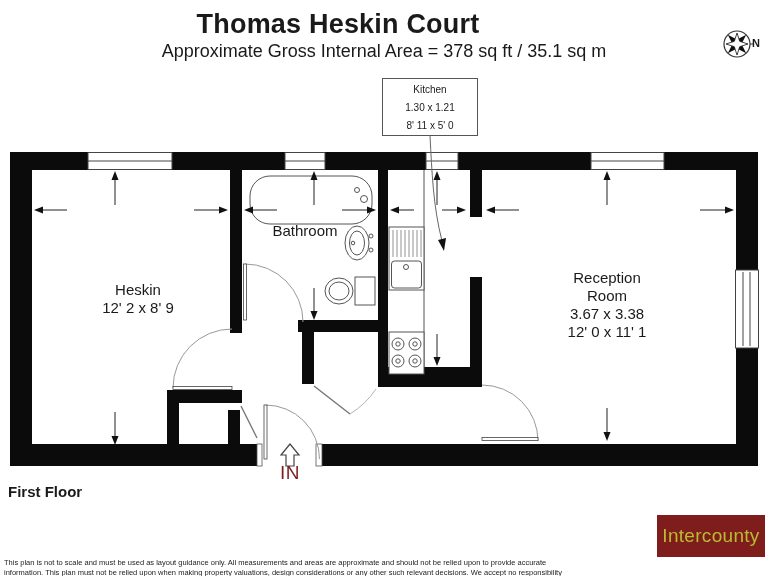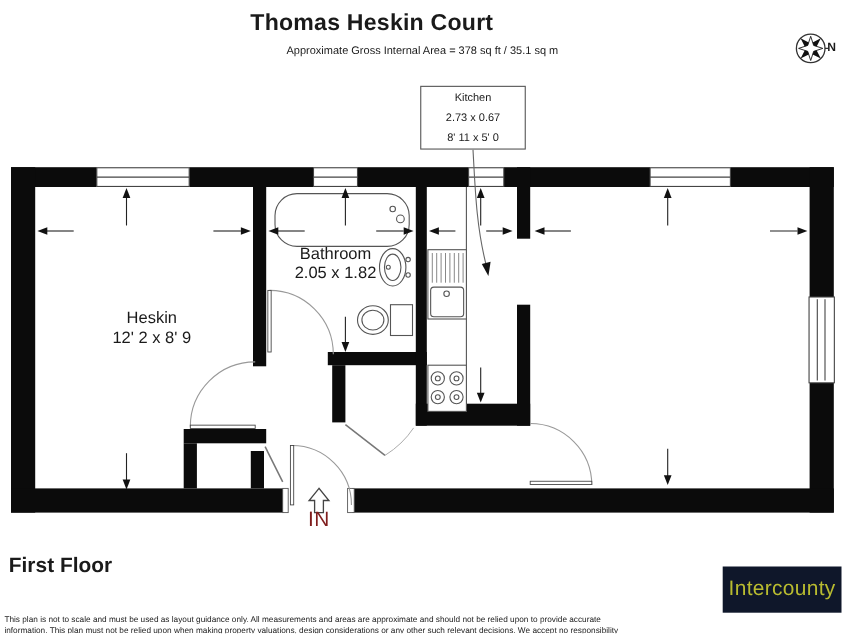--- a/index.html
+++ b/index.html
@@ -1,34 +1,34 @@
 <!DOCTYPE html>
 <html><head>
 <meta charset="utf-8">
 <style>
   html,body { margin:0; padding:0; background:#fff; }
   .page { position:relative; width:768px; height:576px; background:#ffffff;
           font-family:"Liberation Sans","DejaVu Sans",sans-serif; color:#1a1a1a; overflow:hidden; }
   .abs { position:absolute; }
   .plan-svg { position:absolute; left:0; top:0; }
   .title { top:9px; left:0; width:676px; text-align:center;
-           font-size:21px; font-weight:bold; letter-spacing:.2px; }
-  .subtitle { top:41px; left:0; width:768px; text-align:center; font-size:10px; }
+           font-size:27px; font-weight:bold; letter-spacing:.2px; }
+  .subtitle { top:41px; left:0; width:768px; text-align:center; font-size:18px; }
   .room-label { text-align:center; font-size:15px; line-height:18px; }
   .kitchen-box { left:382px; top:78px; width:96px; height:58px; border:1px solid #555;
                  background:#fff; text-align:center; font-size:10px; line-height:18px;
                  padding-top:2px; box-sizing:border-box; }
   .bedroom-label   { left:66px;  top:281px; width:144px; }
   .bathroom-label  { left:248px; top:222px; width:114px;text-align:center; }
   .reception-label { left:561px; top:269px; width:92px; }
   .in-label { left:268px; top:462px; width:44px; text-align:center; font-size:19px;
               letter-spacing:.5px; color:#7f1d1d; }
-  .first-floor { left:8px; top:483px; font-size:19px; font-weight:bold;margin-top:21px; }
+  .first-floor { left:8px; top:483px; font-size:15px; font-weight:bold; }
   .disclaimer { left:4px; top:514px; width:560px; font-size:7.5px; line-height:9.6px; color:#222;margin-top:44px; }
-  .logo { left:657px; top:515px; width:108px; height:42px; background:#0f172a;
+  .logo { left:657px; top:515px; width:108px; height:42px; background:#7f1d1d;
           color:#b9bc30; display:flex; align-items:center; justify-content:center;
           font-size:19px; letter-spacing:.3px; }
   .north-n { left:752px; top:37px; font-size:11px; font-weight:600; }
 </style>
 </head>
 <body>
 
 <div class="page">
 
   <svg class="plan-svg" width="768" height="576" viewBox="0 0 768 576">
@@ -212,34 +212,38 @@
       <path d="M 0 -13 L 3.2 -3.2 L 13 0 L 3.2 3.2 L 0 13 L -3.2 3.2 L -13 0 L -3.2 -3.2 Z" fill="#111" transform="rotate(45)"></path>
       <path d="M 0 -11 L 2.7 -2.7 L 11 0 L 2.7 2.7 L 0 11 L -2.7 2.7 L -11 0 L -2.7 -2.7 Z" fill="#fff" stroke="#111" stroke-width="0.8"></path>
     </g>
   </svg>
 
   <div class="abs title">Thomas Heskin Court</div>
   <div class="abs subtitle">Approximate Gross Internal Area = 378 sq ft / 35.1 sq m</div>
 
   <div class="abs kitchen-box">
     <div>Kitchen</div>
-    <div>2.73 x 0.67</div>
+    <div>1.30 x 1.21</div>
     <div>8' 11 x 5' 0</div>
   </div>
 
   <div class="abs room-label bedroom-label">
     <div>Heskin</div>
     <div>12' 2 x 8' 9</div>
   </div>
 
   <div class="abs room-label bathroom-label">
     <div>Bathroom</div>
-    <div>2.05 x 1.82</div>
-  </div>
-
+  </div>
+
+  <div class="abs room-label reception-label">
+    <div>Reception Room</div>
+    <div>3.67 x 3.38</div>
+    <div>12' 0 x 11' 1</div>
+  </div>
 
   <div class="abs in-label">IN</div>
   <div class="abs north-n">N</div>
   <div class="abs first-floor">First Floor</div>
   <div class="abs disclaimer">This plan is not to scale and must be used as layout guidance only. All measurements and areas are approximate and should not be relied upon to provide accurate information. This plan must not be relied upon when making property valuations, design considerations or any other such relevant decisions. We accept no responsibility or liability (whether in contract, tort or otherwise) in relation to any loss whatsoever arising from or in connection with any use of this plan or the adequacy, accuracy or completeness of it or any information within it.</div>
 
   <div class="abs logo">
     <span>Intercounty</span>
   </div>
 

